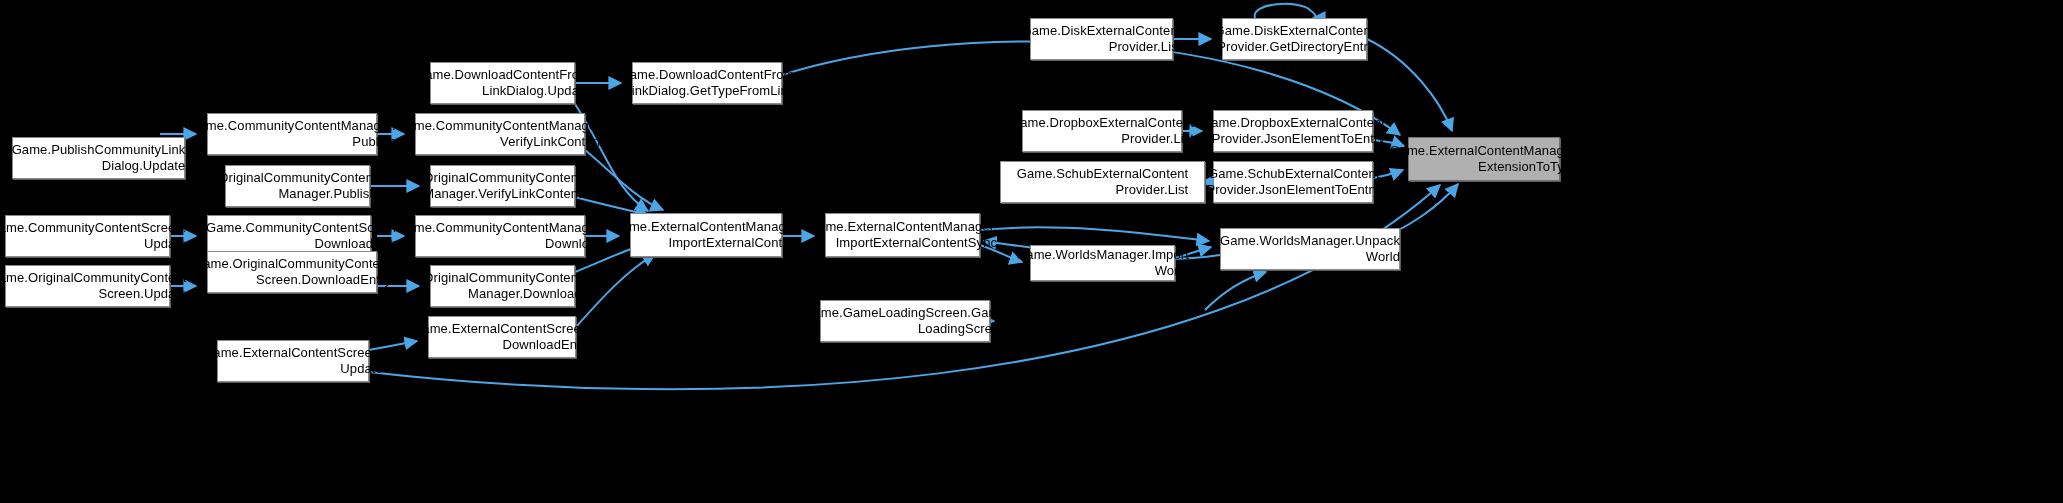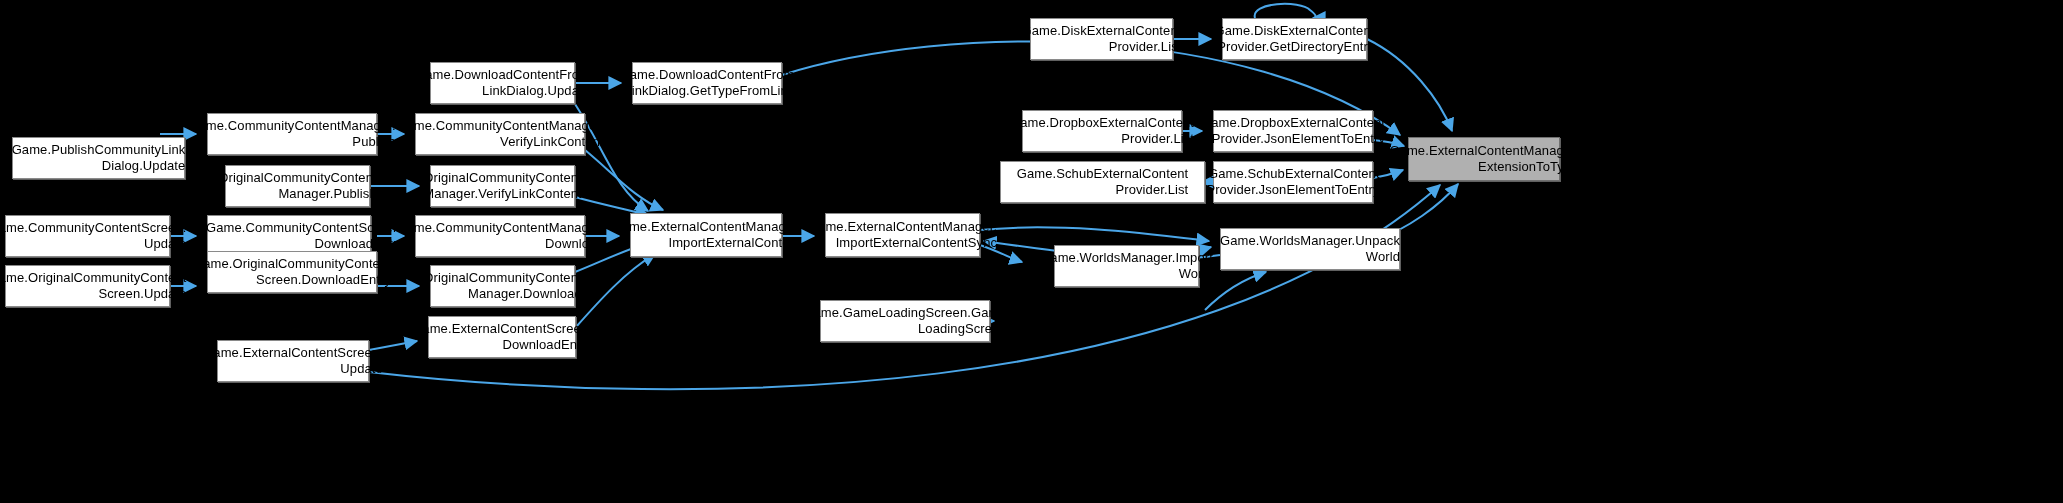--- a/index.html
+++ b/index.html
@@ -129,19 +129,19 @@
     <div class="node" style="left: 1022px; top: 110px; width: 160px; height: 42px;"><span>Game.DropboxExternalContent
 Provider.List</span></div>
     <div class="node" style="left: 1213px; top: 110px; width: 160px; height: 42px;"><span>Game.DropboxExternalContent
 Provider.JsonElementToEntry</span></div>
     <div class="node" style="left: 1000px; top: 161px; width: 205px; height: 42px;"><span>Game.SchubExternalContent
 Provider.List</span></div>
     <div class="node" style="left: 1213px; top: 161px; width: 160px; height: 42px;"><span>Game.SchubExternalContent
 Provider.JsonElementToEntry</span></div>
     <div class="node" style="left: 1220px; top: 228px; width: 180px; height: 42px;"><span>Game.WorldsManager.Unpack
 World</span></div>
-    <div class="node" style="left: 1030px; top: 245px; width: 145px; height: 42px; margin-left: 24px;"><span>Game.WorldsManager.Import
+    <div class="node" style="left: 1030px; top: 245px; width: 145px; height: 36px;"><span>Game.WorldsManager.Import
 World</span></div>
     <div class="node" style="left: 820px; top: 300px; width: 170px; height: 42px;"><span>Game.GameLoadingScreen.Game
 LoadingScreen</span></div>
     <div class="node highlight" style="left: 1408px; top: 137px; width: 152px; height: 44px;"><span>Game.ExternalContentManager.
 ExtensionToType</span></div>
   </div>
 
 </body></html>

